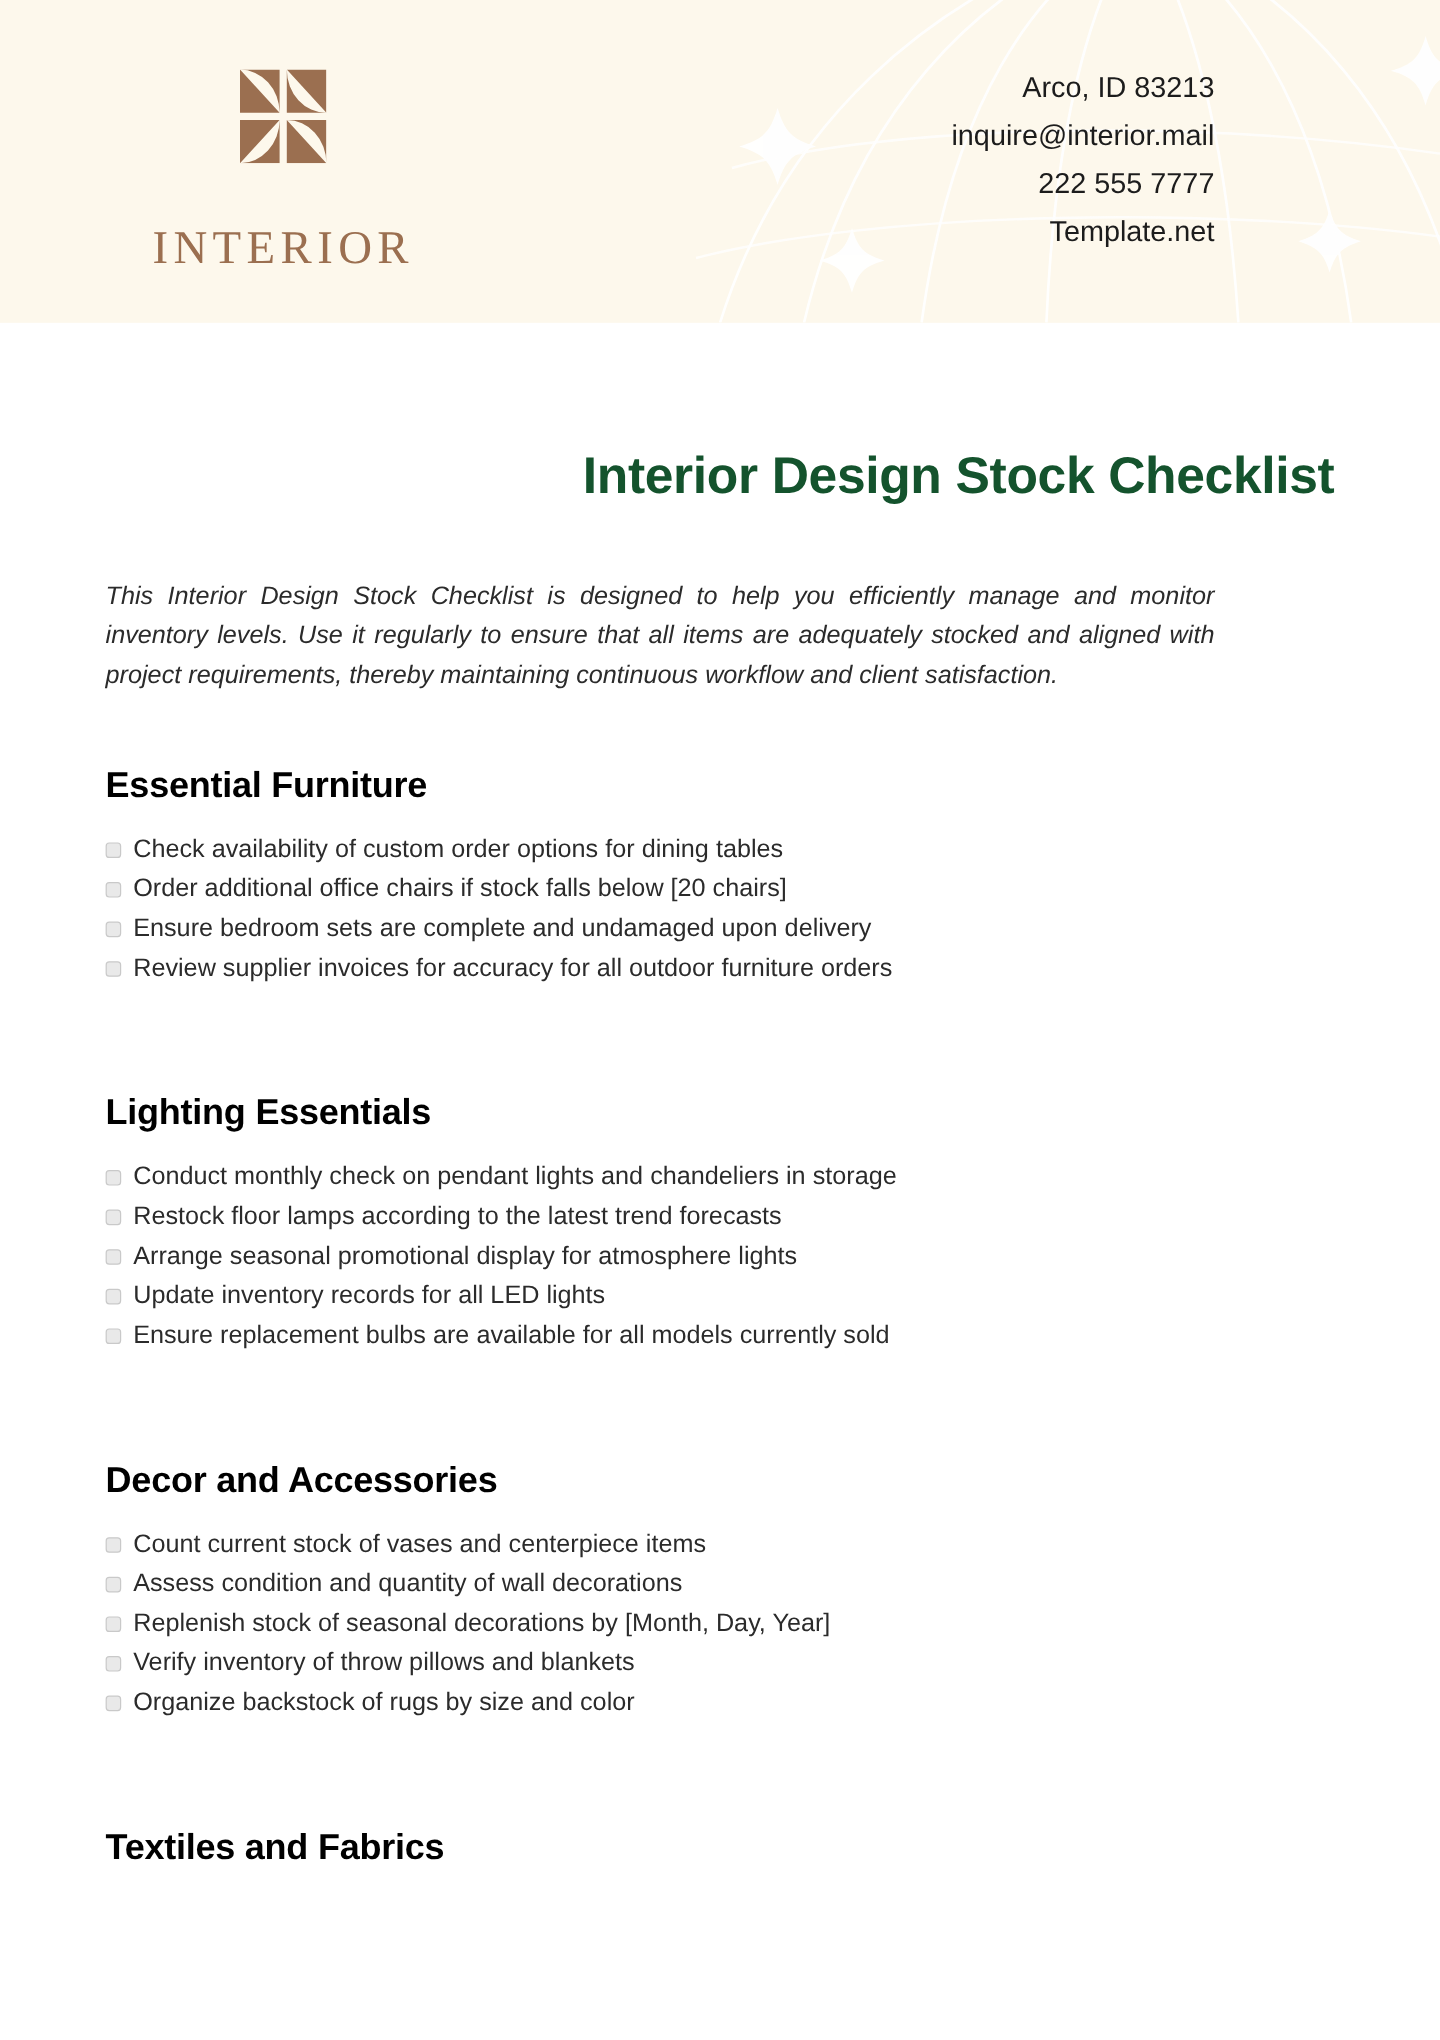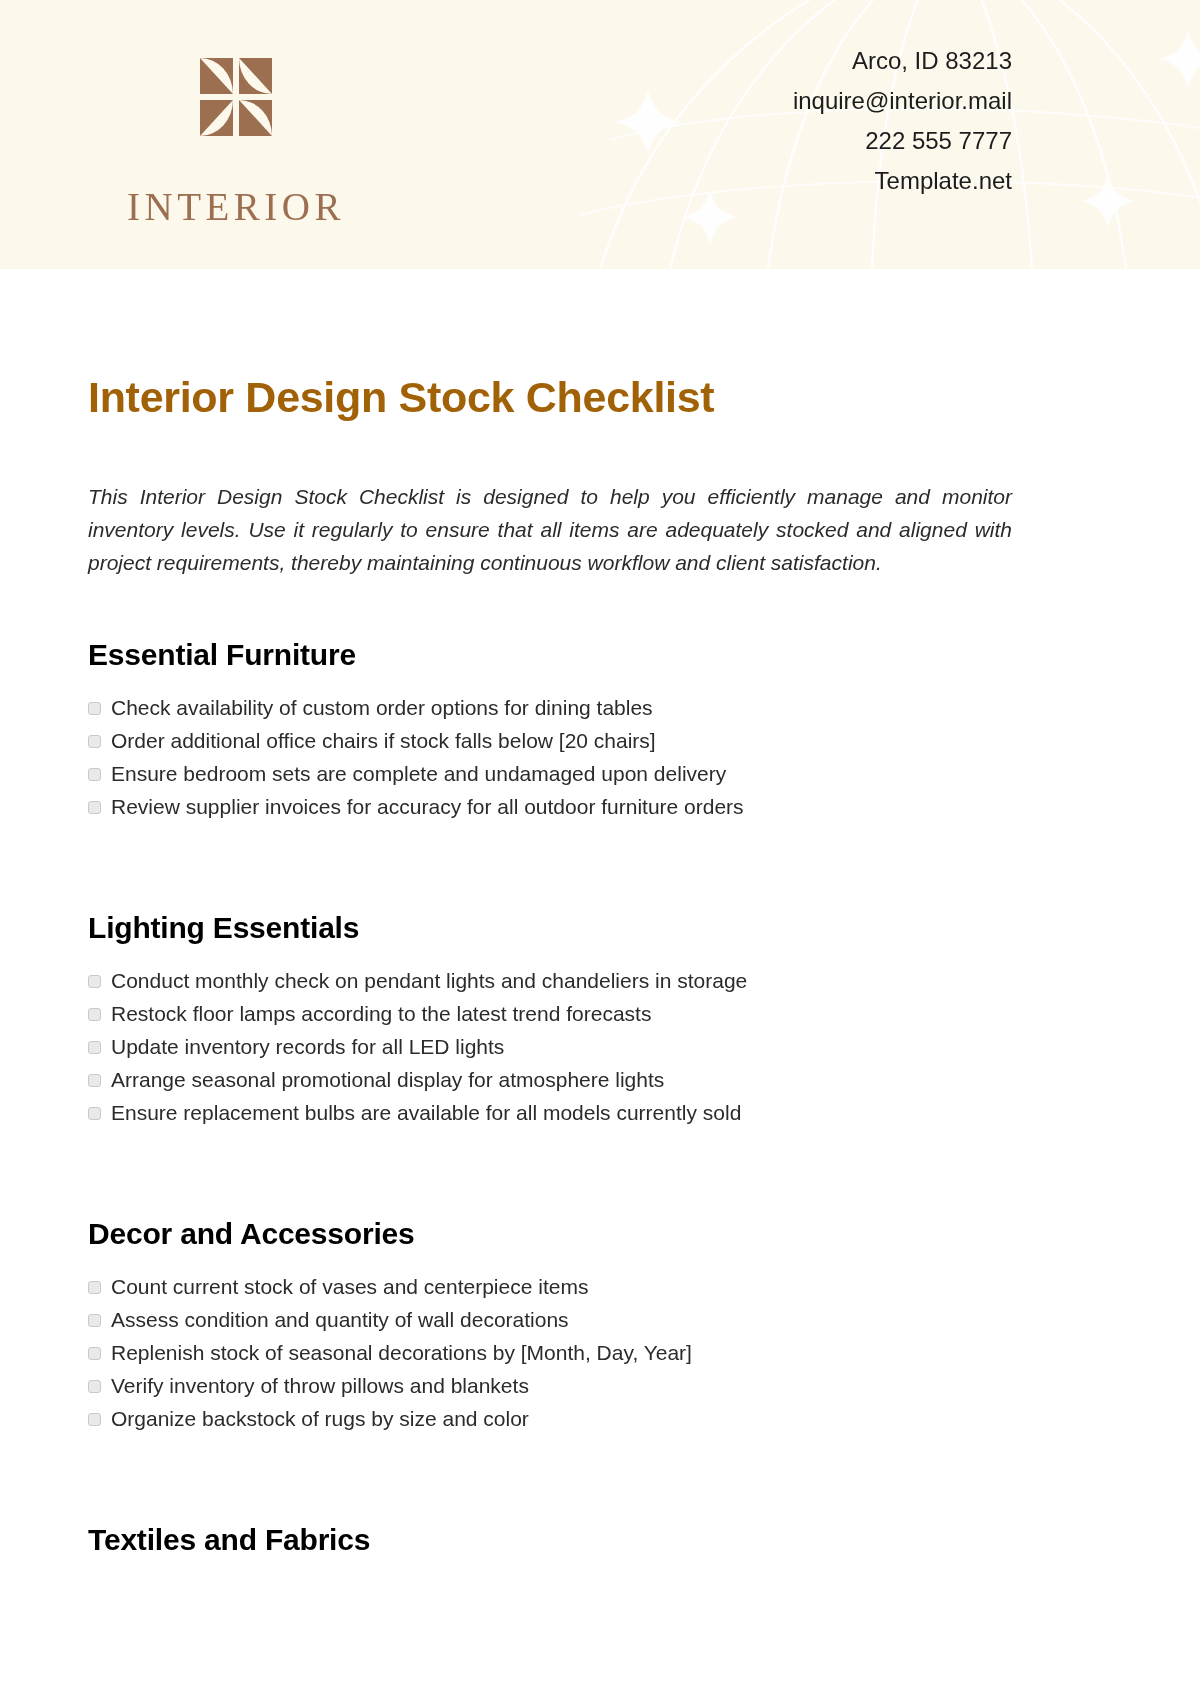--- a/index.html
+++ b/index.html
@@ -81,44 +81,44 @@
     letter-spacing: 9px;
     color: #3d3a36;
     line-height: 1;
     padding-left: 8px;
     white-space: nowrap;
   }
 
   
   .contact-block {
     margin-right: 188px;
-    margin-top: 41px;
+    margin-top: 54px;
     text-align: right;
   }
 
   .contact-line {
     font-size: 24px;
     line-height: 40px;
     color: #1c1c1c;
     white-space: nowrap;
   }
 
   
   .doc {
     position: relative;
     padding: 0 88px;
     width: 1200px;
   }
 
   .doc-title {
     margin-top: 104px;
-    text-align: left;
+    text-align: right;
     font-size: 43px;
     font-weight: bold;
-    color: #a16207;
+    color: #14532d;
     letter-spacing: -0.3px;
     line-height: 1.15;
   }
 
   .doc-intro {
     margin-top: 58px;
     width: 924px;
     font-size: 21px;
     line-height: 33px;
     color: #2b2b2b;
@@ -255,25 +255,25 @@
         <li class="check-item">
           <span class="check-box"></span>
           <span class="check-label">Conduct monthly check on pendant lights and chandeliers in storage</span>
         </li>
         <li class="check-item">
           <span class="check-box"></span>
           <span class="check-label">Restock floor lamps according to the latest trend forecasts</span>
         </li>
         <li class="check-item">
           <span class="check-box"></span>
+          <span class="check-label">Arrange seasonal promotional display for atmosphere lights</span>
+        </li>
+        <li class="check-item">
+          <span class="check-box"></span>
           <span class="check-label">Update inventory records for all LED lights</span>
-        </li>
-        <li class="check-item">
-          <span class="check-box"></span>
-          <span class="check-label">Arrange seasonal promotional display for atmosphere lights</span>
         </li>
         <li class="check-item">
           <span class="check-box"></span>
           <span class="check-label">Ensure replacement bulbs are available for all models currently sold</span>
         </li>
       </ul>
     </div>
 
     <div class="section tight">
       <h2 class="section-heading">Decor and Accessories</h2>

